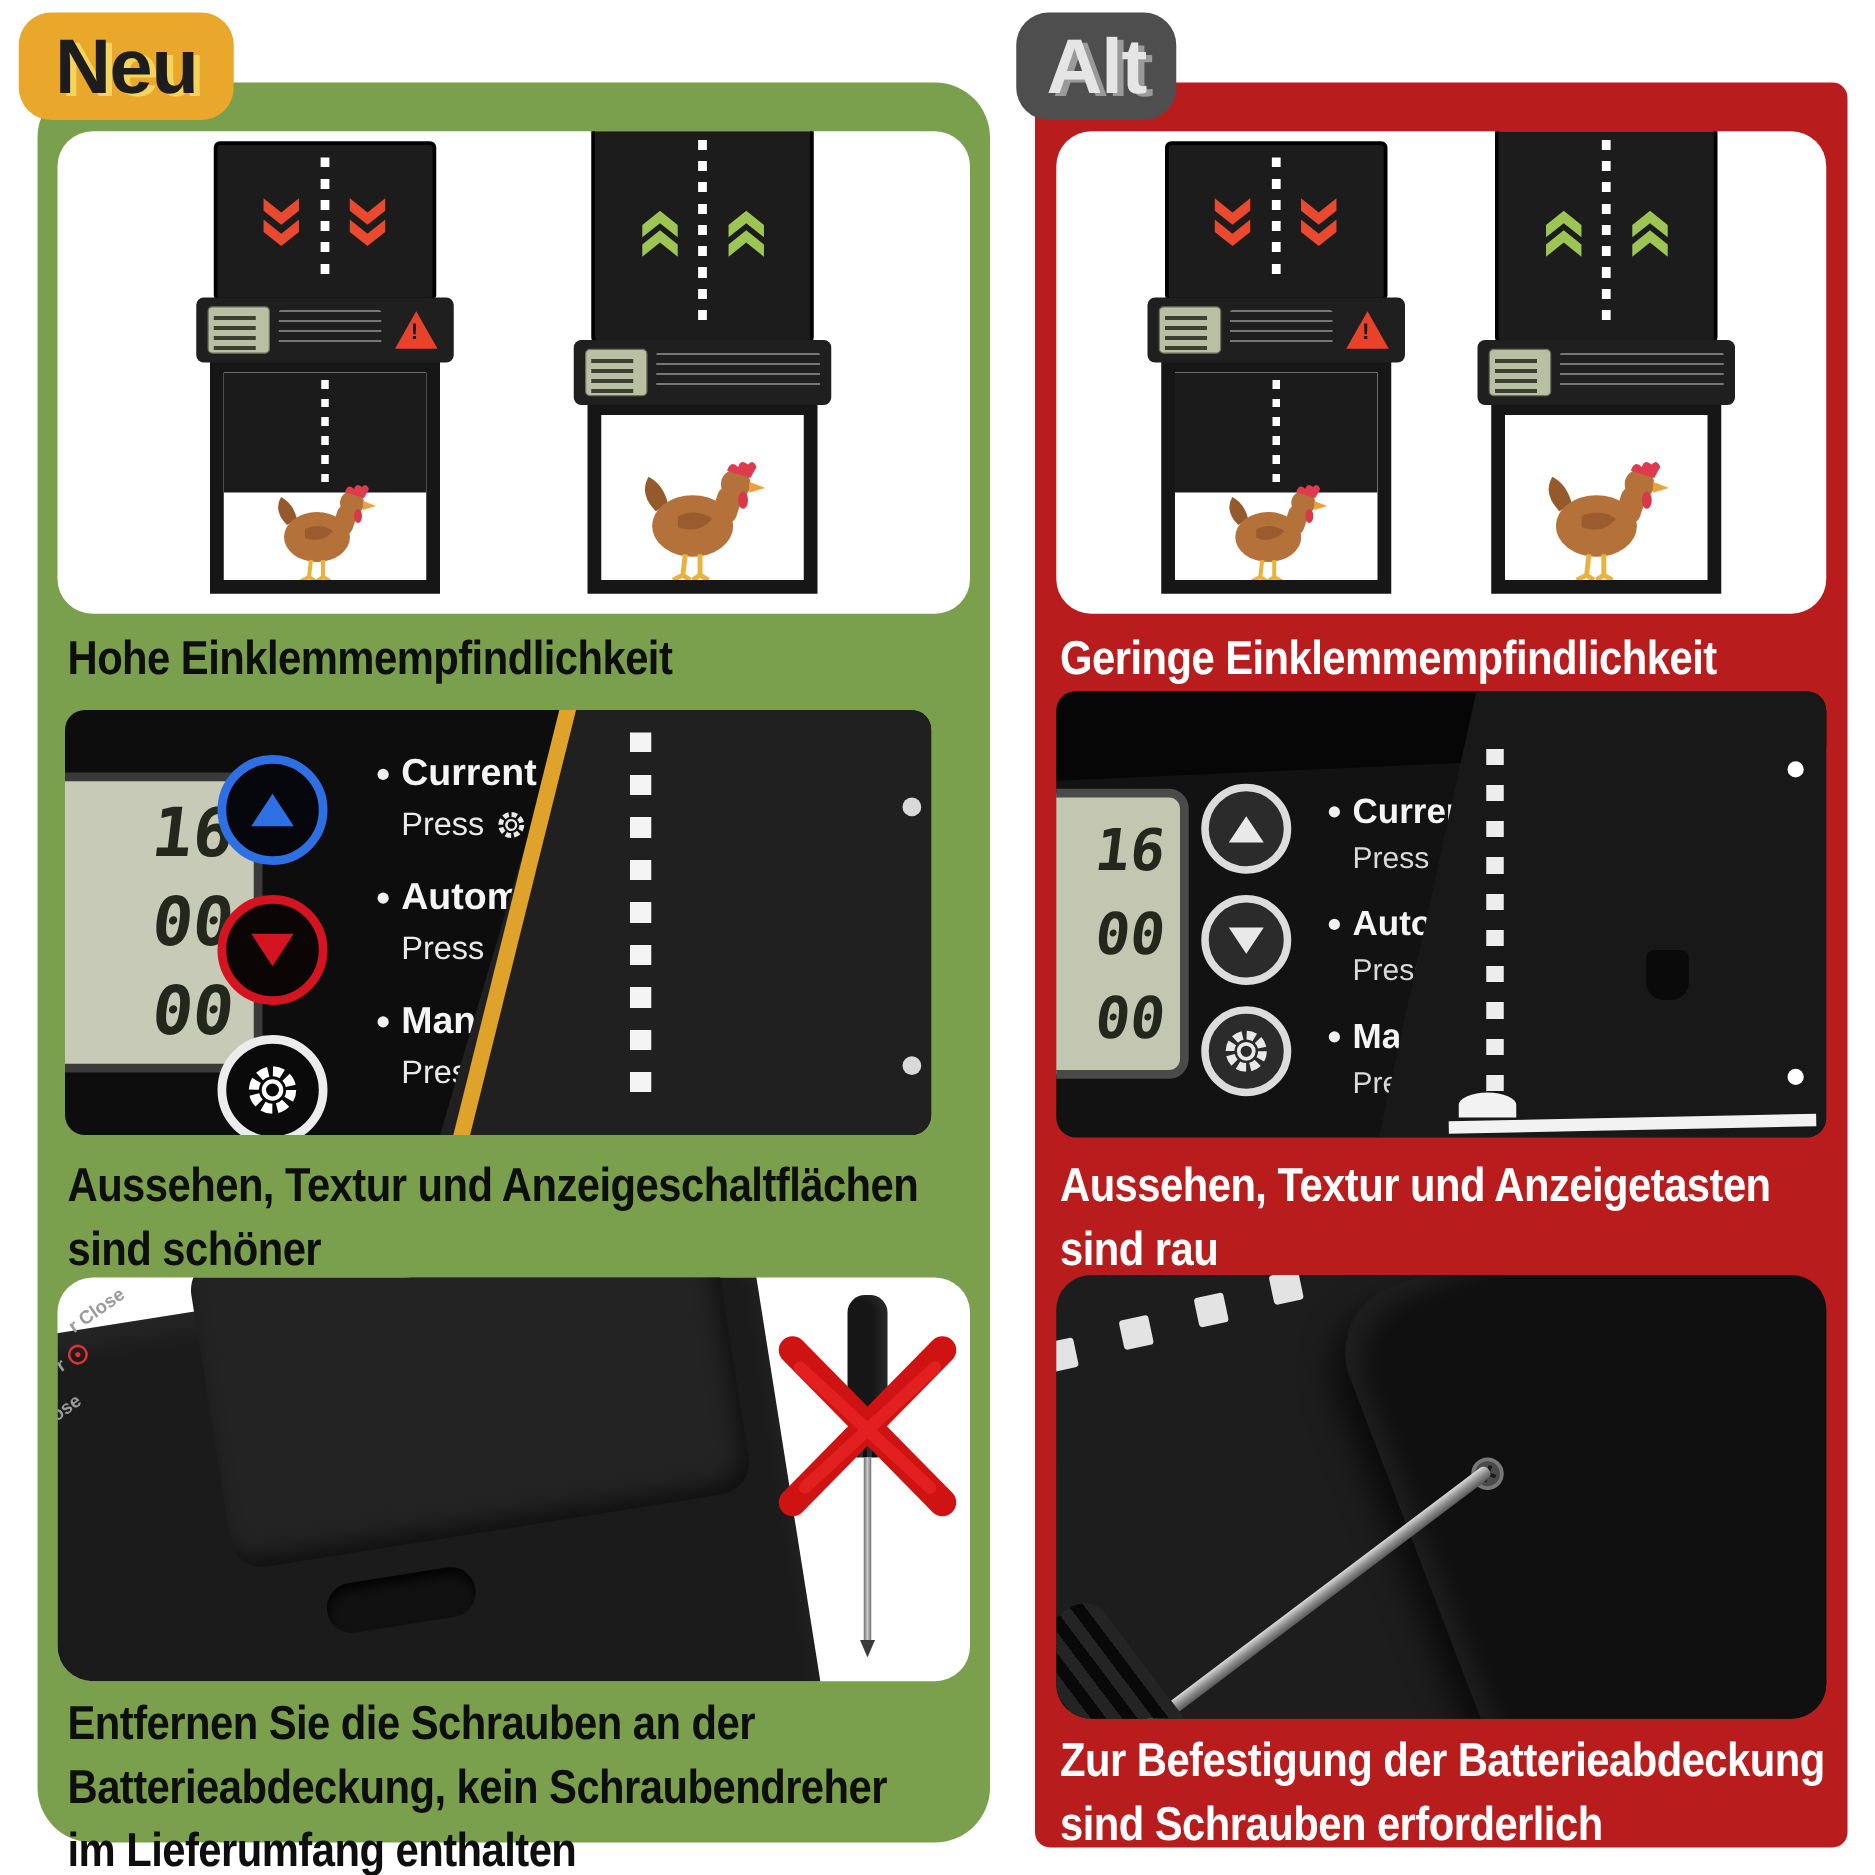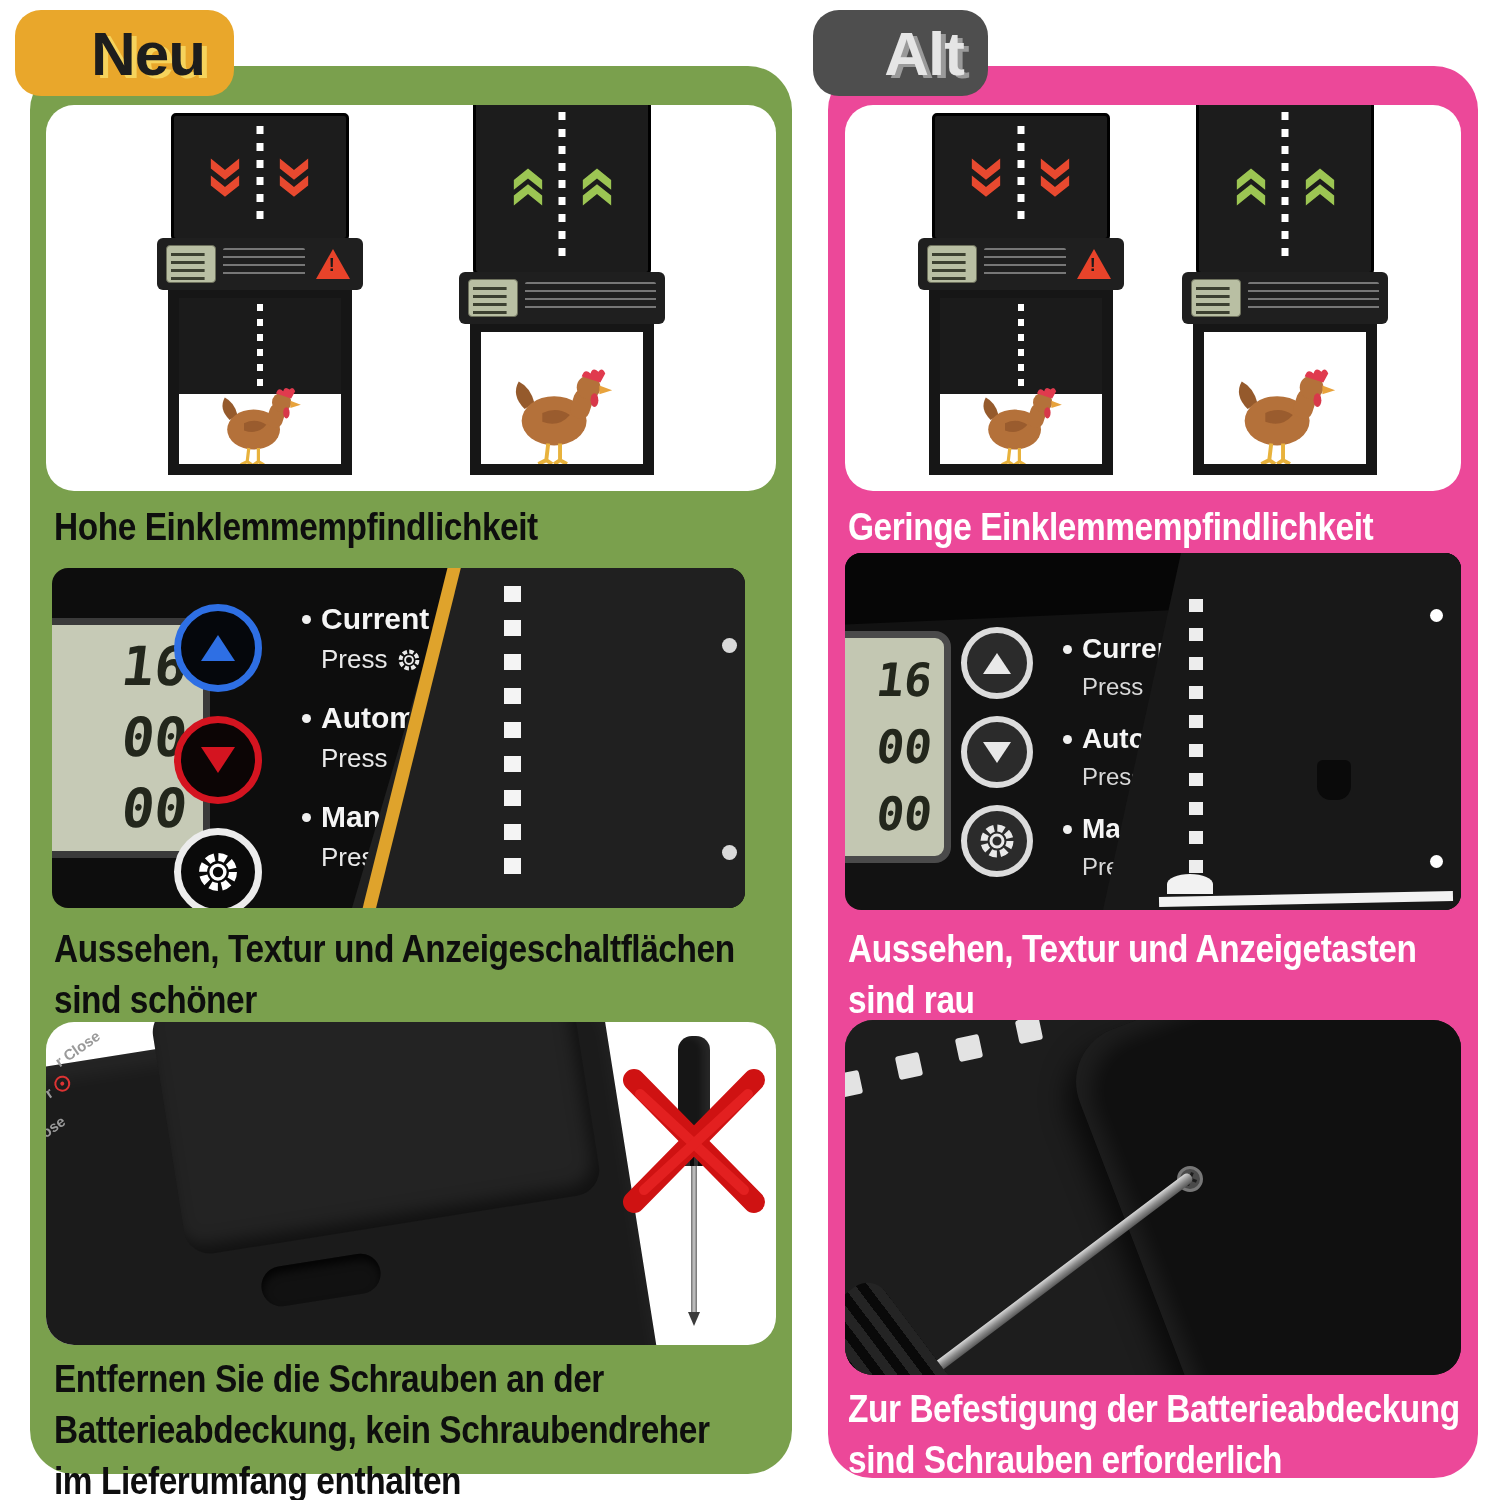--- a/index.html
+++ b/index.html
@@ -2,26 +2,26 @@
 <html><head>
 <meta charset="utf-8">
 <style>
   html,body{margin:0;padding:0;background:#fff;}
   #canvas{position:relative;width:1500px;height:1500px;background:#ffffff;overflow:hidden;
           font-family:"Liberation Sans",sans-serif;}
 
   
   .panel{position:absolute;top:66px;border-radius:44px;}
   #panel-new{left:30px;width:762px;height:1408px;background:#7aa04d;}
-  #panel-old{left:828px;width:650px;height:1412px;background:#ec4899;}
+  #panel-old{left:828px;width:650px;height:1412px;background:#b91c1c;border-radius:12px;}
 
   
   .badge{position:absolute;top:10px;height:86px;border-radius:26px;z-index:6;
          display:flex;align-items:center;justify-content:center;
-         font-weight:700;font-size:62px;letter-spacing:-1px;transform-origin:0 50%;padding-left:47px;}
+         font-weight:700;font-size:62px;letter-spacing:-1px;transform-origin:0 50%;}
   #badge-new{left:15px;width:172px;background:#e9a72b;color:#1d1d1d;text-shadow:5px 3px 0 #f6d35c;}
   #badge-old{left:813px;width:128px;background:#4e4e4e;color:#e5e5e5;text-shadow:5px 3px 0 #9a9a9a;}
 
   
   .card{position:absolute;overflow:hidden;}
   .white-card{background:#ffffff;border-radius:28px;}
   #new-card1{left:16px;top:39px;width:730px;height:386px;}
   #old-card1{left:17px;top:39px;width:616px;height:386px;}
   #new-card2{left:22px;top:502px;width:693px;height:340px;background:#0d0d0d;border-radius:16px;}
   #old-card2{left:17px;top:487px;width:616px;height:357px;background:#121212;border-radius:16px;}

